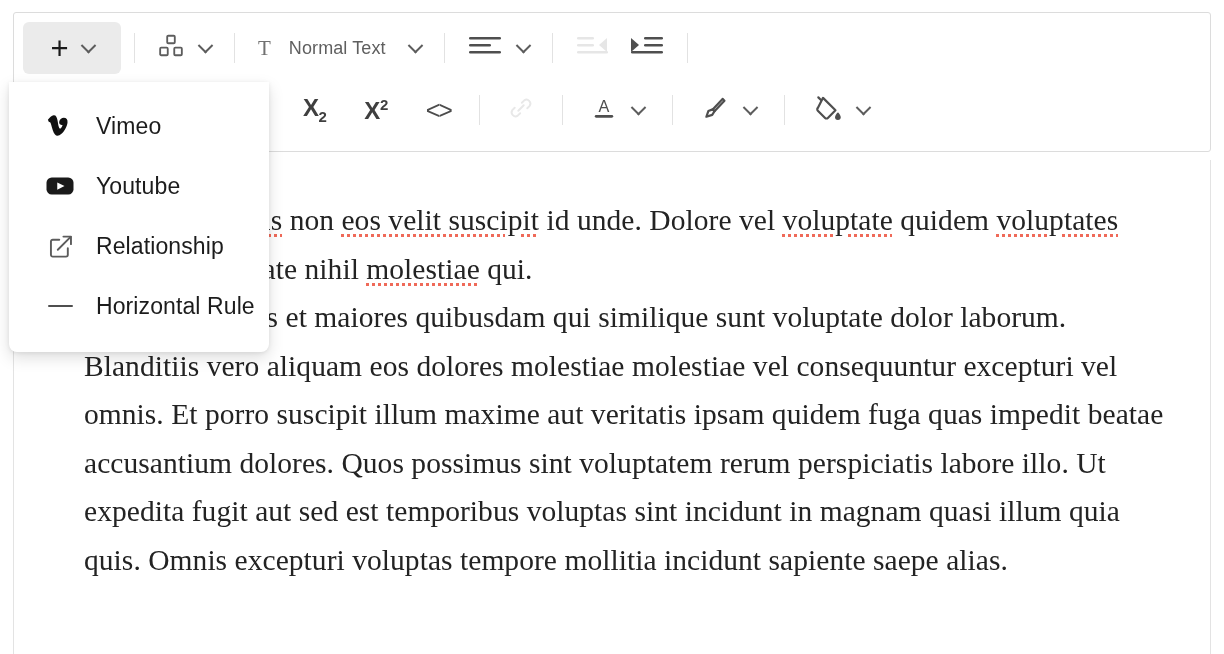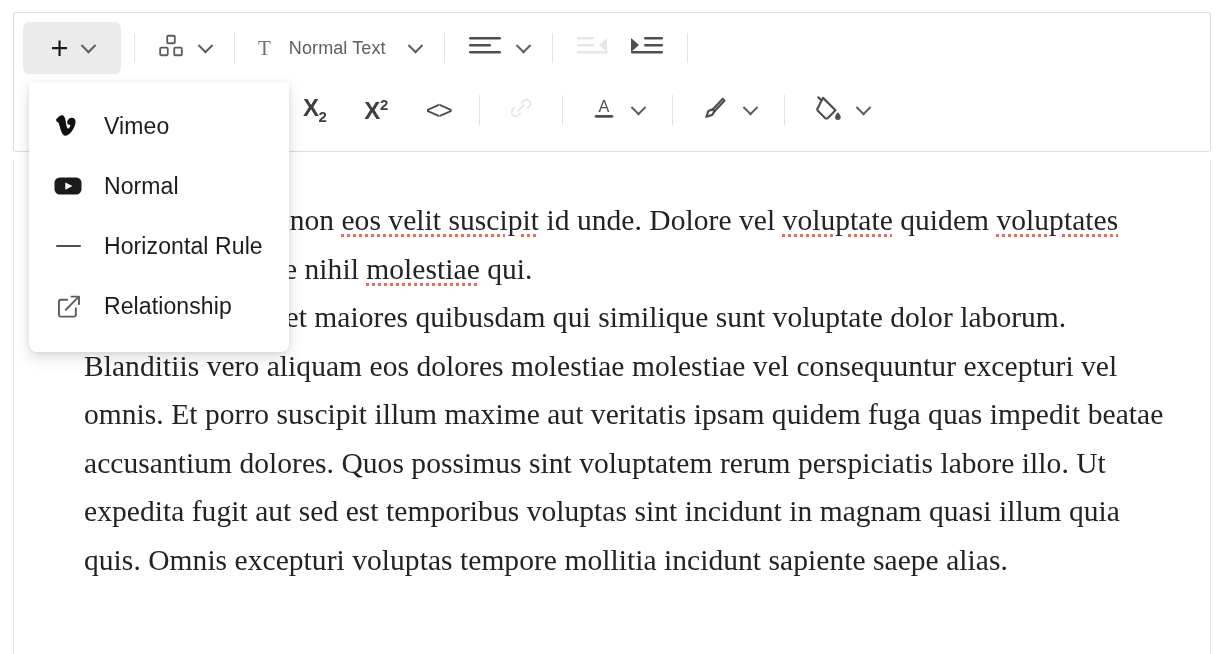--- a/index.html
+++ b/index.html
@@ -157,28 +157,28 @@
     text-decoration: underline;
     text-decoration-style: dotted;
     text-decoration-color: #ef6a59;
     text-decoration-thickness: 2.5px;
     text-underline-offset: 4px;
   }
 
   
   .dropdown {
     position: absolute;
-    left: 29px;
+    left: 9px;
     top: 82px;
     width: 260px;
     background: #ffffff;
     border-bottom-left-radius: 8px;
     border-bottom-right-radius: 8px;
     box-shadow: 0 6px 16px rgba(0,0,0,0.13), 0 1px 4px rgba(0,0,0,0.08);
-    padding: 14px 0 16px 4px;
+    padding: 14px 0 16px 16px;
     z-index: 40;
   }
 
   .menu-item {
     display: flex;
     align-items: center;
     gap: 21px;
     height: 60px;
     padding: 0 18px 0 20px;
     cursor: pointer;
@@ -368,36 +368,36 @@
       <span class="menu-label">Vimeo</span>
     </div>
 
     <div class="menu-item">
       <span class="menu-icon">
         <svg width="30" height="30" viewBox="0 0 24 24">
           <rect x="1.2" y="5.2" width="21.6" height="13.6" rx="4.2" fill="#1a1a1a"></rect>
           <path d="M9.8 9.1 L15.6 12 L9.8 14.9 Z" fill="#ffffff"></path>
         </svg>
       </span>
-      <span class="menu-label">Normal</span>
-    </div>
-
-
-    <div class="menu-item">
-      <span class="menu-icon">
-        <span class="hr-dash"></span>
-      </span>
-      <span class="menu-label">Horizontal Rule</span>
-    </div>
+      <span class="menu-label">Youtube</span>
+    </div>
+
 
     <div class="menu-item">
       <span class="menu-icon">
         <svg width="27" height="27" viewBox="0 0 24 24" fill="none" stroke="#5c5c5c" stroke-width="1.7" stroke-linecap="round" stroke-linejoin="round">
           <path d="M18.5 13.6 V19.4 a1.6 1.6 0 0 1 -1.6 1.6 H5.1 A1.6 1.6 0 0 1 3.5 19.4 V7.6 A1.6 1.6 0 0 1 5.1 6 H10.9"></path>
           <path d="M14.6 3.2 H21.3 V9.9"></path>
           <path d="M9.6 14.9 L21.0 3.5"></path>
         </svg>
       </span>
       <span class="menu-label">Relationship</span>
     </div>
+
+    <div class="menu-item">
+      <span class="menu-icon">
+        <span class="hr-dash"></span>
+      </span>
+      <span class="menu-label">Horizontal Rule</span>
+    </div>
   </div>
 
 </div>
 
 </body></html>

